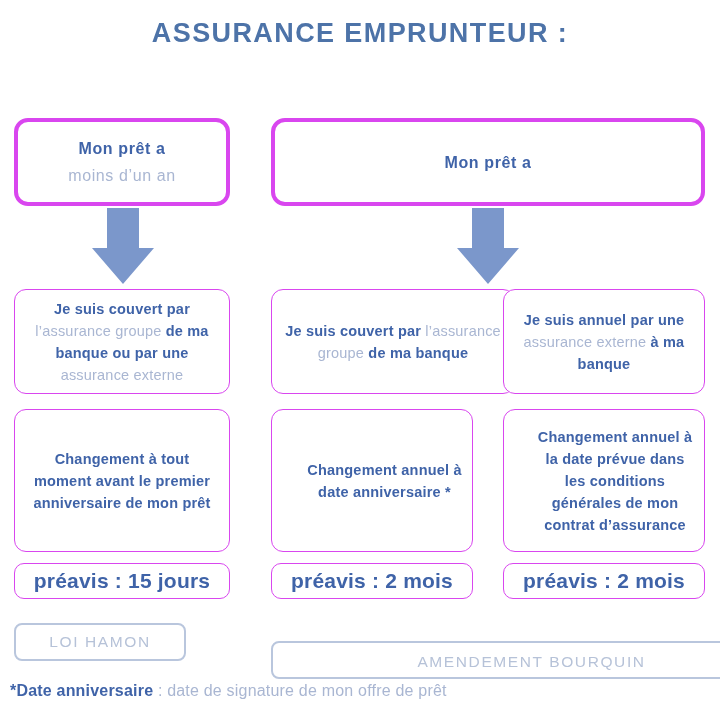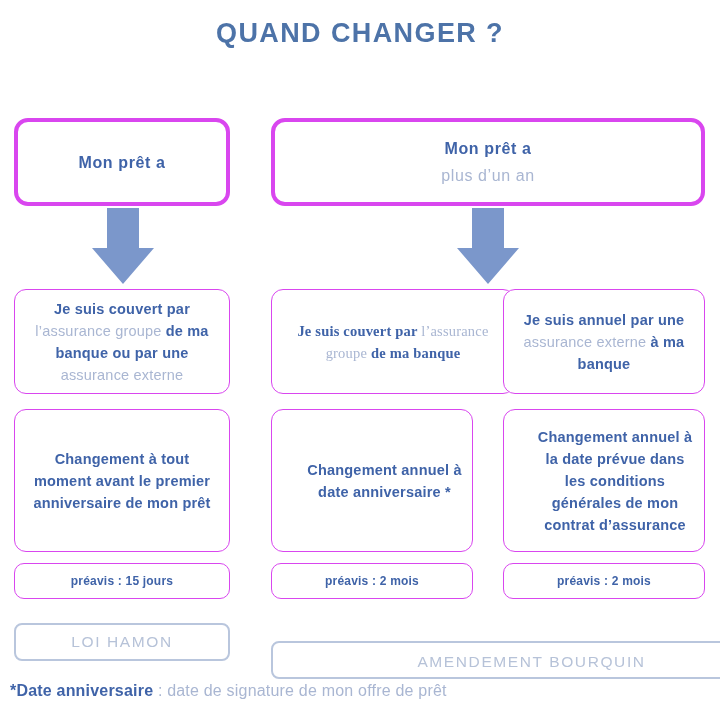--- a/index.html
+++ b/index.html
@@ -76,21 +76,21 @@
 
   
   .arrow {
     position: absolute;
     fill: #7b97cb;
   }
 
   
   .preavis {
     border-radius: 10px;
-    font-size: 12px;
+    font-size: 21px;
     font-weight: bold;
     color: #3f63a8;
     letter-spacing: .2px;
     line-height: 18px;
   }
 
   
   .law {
     border: 2px solid #b9c6dd;
     border-radius: 8px;
@@ -110,54 +110,54 @@
     letter-spacing: .2px;
     color: #a9b6d2;
     white-space: nowrap;
   }
   #footnote .b { font-weight: bold; color: #3f63a8; }
 </style>
 </head>
 <body>
 
 <div id="title">
-  <span class="tline">QUAND CHANGER ?</span>
+  <span class="tline">ASSURANCE EMPRUNTEUR :</span>
 </div>
 
 <div class="card head" style="left:14px; top:118px; width:216px; height:88px;">
   <div class="inner">
     <span class="t1">Mon prêt a </span>
+    <span class="t2">moins d’un an</span>
   </div>
 </div>
 
 <div class="card head" style="left:271px; top:118px; width:434px; height:88px;">
   <div class="inner">
     <span class="t1">Mon prêt a </span>
-    <span class="t2">plus d’un an</span>
   </div>
 </div>
 
 <svg class="arrow" style="left:92px; top:208px;" width="62" height="76" viewBox="0 0 62 76">
   <polygon points="15,0 47,0 47,40 62,40 31,76 0,40 15,40" fill="#7b97cb"></polygon>
 </svg>
 
 <svg class="arrow" style="left:457px; top:208px;" width="62" height="76" viewBox="0 0 62 76">
   <polygon points="15,0 47,0 47,40 62,40 31,76 0,40 15,40" fill="#7b97cb"></polygon>
 </svg>
 
 <div class="card" style="left:14px; top:289px; width:216px; height:105px;">
   <div class="inner">
     <span class="b">Je suis couvert par </span>
     <span class="l">l’assurance groupe </span>
     <span class="b">de ma banque ou par une </span>
     <span class="l">assurance externe</span>
   </div>
 </div>
 
-<div class="card" style="left:271px; top:289px; width:244px; height:105px;font-family:Liberation Serif, serif;">
+<div class="card" style="left:271px; top:289px; width:244px; height:105px;">
   <div class="inner">
     <span class="b">Je suis couvert par </span>
     <span class="l">l’assurance groupe </span>
     <span class="b">de ma banque</span>
   </div>
 </div>
 
 <div class="card" style="left:503px; top:289px; width:202px; height:105px;">
   <div class="inner">
     <span class="b">Je suis annuel par une </span>
@@ -189,21 +189,21 @@
 </div>
 
 <div class="card preavis" style="left:271px; top:563px; width:202px; height:36px;">
   <div class="inner">préavis : 2 mois</div>
 </div>
 
 <div class="card preavis" style="left:503px; top:563px; width:202px; height:36px;">
   <div class="inner">préavis : 2 mois</div>
 </div>
 
-<div class="card law" style="left:14px; top:623px; width:216px; height:38px;">
+<div class="card law" style="left:14px; top:623px; width:172px; height:38px;">
   <div class="inner">LOI HAMON</div>
 </div>
 
 <div class="card law" style="left:271px; top:641px; width:521px; height:38px;align-items:flex-end;">
   <div class="inner">AMENDEMENT BOURQUIN</div>
 </div>
 
 <div id="footnote">
   <span class="b">*Date anniversaire</span><span class="l"> : date de signature de mon offre de prêt</span>
 </div>

